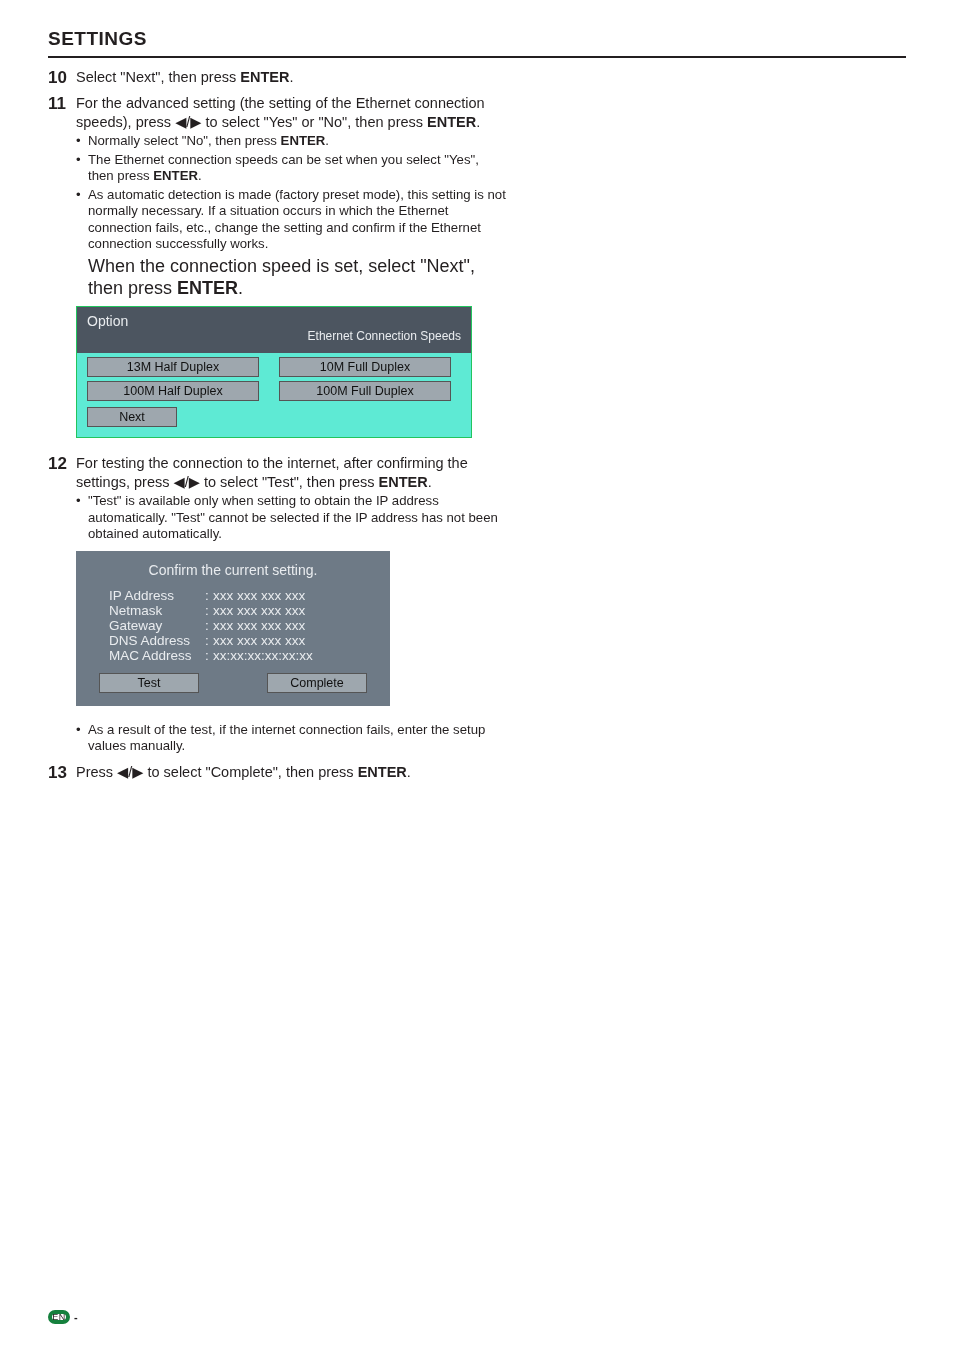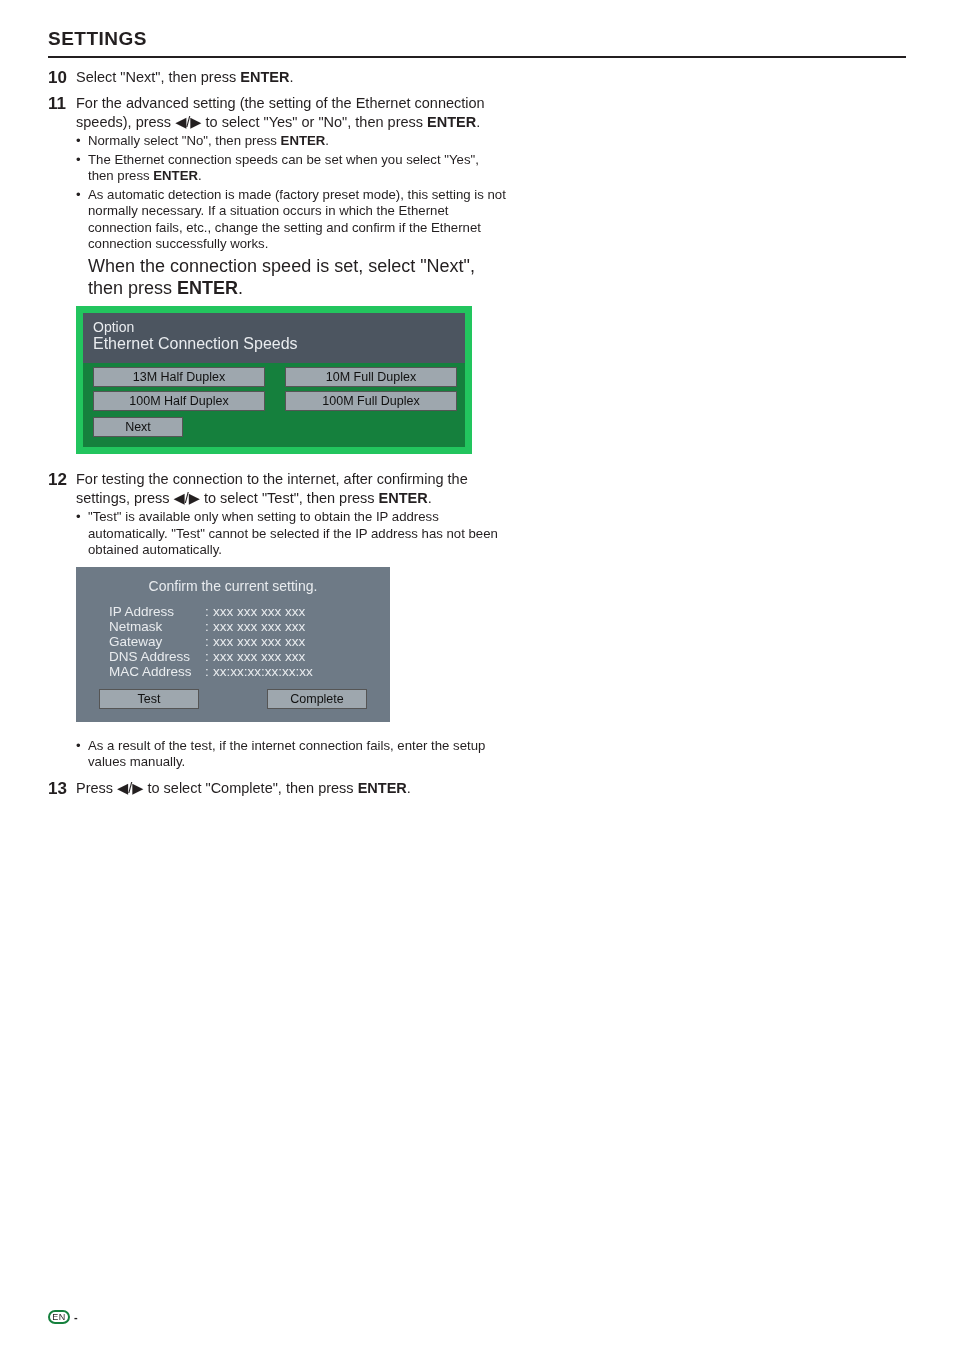--- a/index.html
+++ b/index.html
@@ -69,33 +69,33 @@
   }
 
   
   .panel-wrap {
     margin-left: 28px;
     width: 396px;
     margin-top: 6px;
     margin-bottom: 16px;
   }
   .panel {
-    border: 7px solid #22c55e;
-    background: #15803d;
+    border: 1px solid #22c55e;
+    background: #5eead4;
     padding-bottom: 10px;
     font-size: 12.5px;
   }
   .panel-header {
     background: #4c5560;
     color: #e9ecef;
     padding: 6px 10px 10px 10px;
     font-family: "Arial Narrow", Arial, sans-serif;
   }
   .panel-header .t1 { font-size: 14px; display:block; }
-  .panel-header .t2 { font-size: 16px; display:block; }
+  .panel-header .t2 { font-size: 12px; display:block;text-align:right; }
   .btn-row {
     display: flex;
     padding: 0 10px;
     gap: 20px;
     margin-top: 12px;
   }
   .btn-row.center { justify-content: flex-start; }
   .btn {
     background: #9ea7ae;
     border: 1px solid #555;
@@ -147,21 +147,21 @@
     bottom: 28px;
     font-size: 11px;
     display: flex;
     align-items: center;
     gap: 4px;
   }
   .en-badge {
     display: inline-flex;
     align-items: center;
     justify-content: center;
-    border: 2px solid #15803d;
+    border: 4px solid #15803d;
     border-radius: 999px;
     width: 22px;
     height: 14px;
     font-size: 9px;
     letter-spacing: 0.5px;
   }
   .footer .dash { font-weight: bold; }
 </style>
 </head>
 <body>

